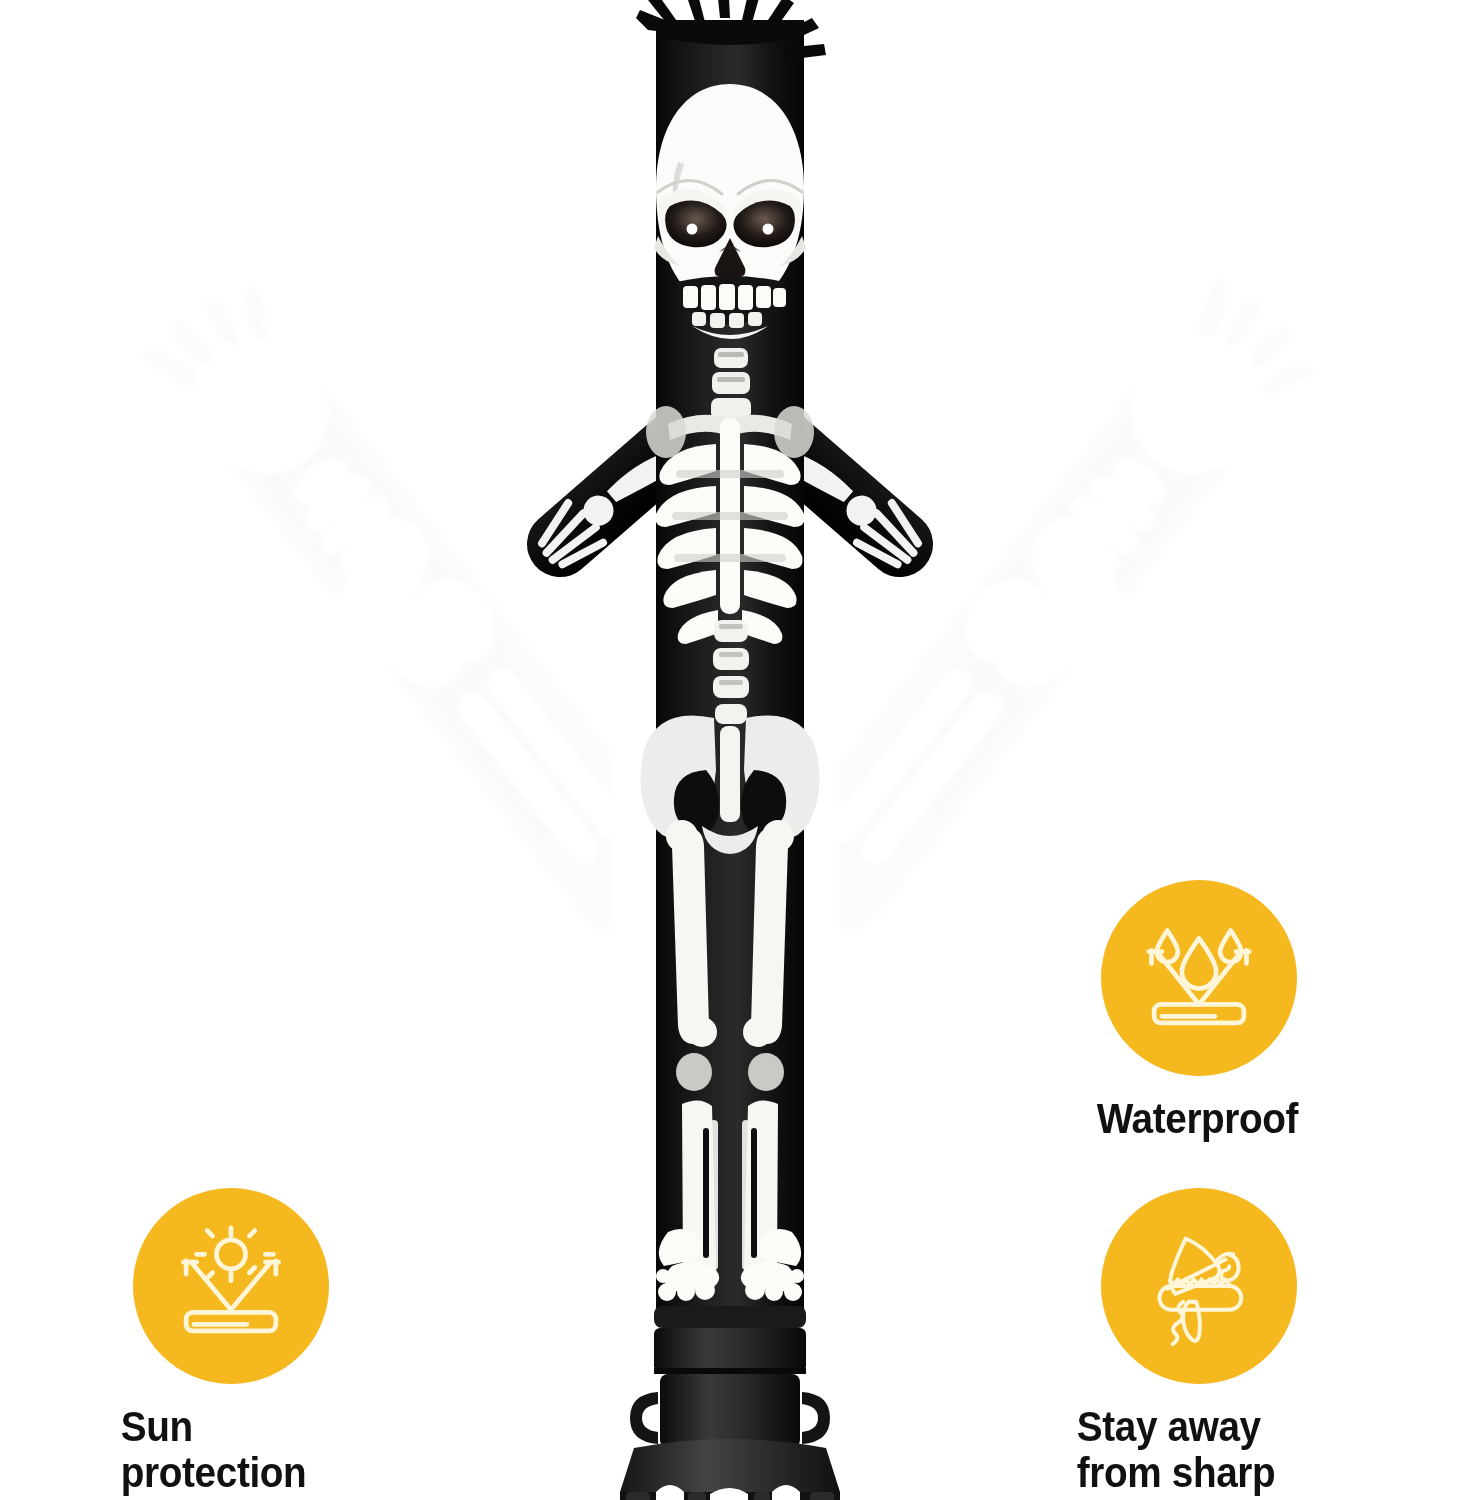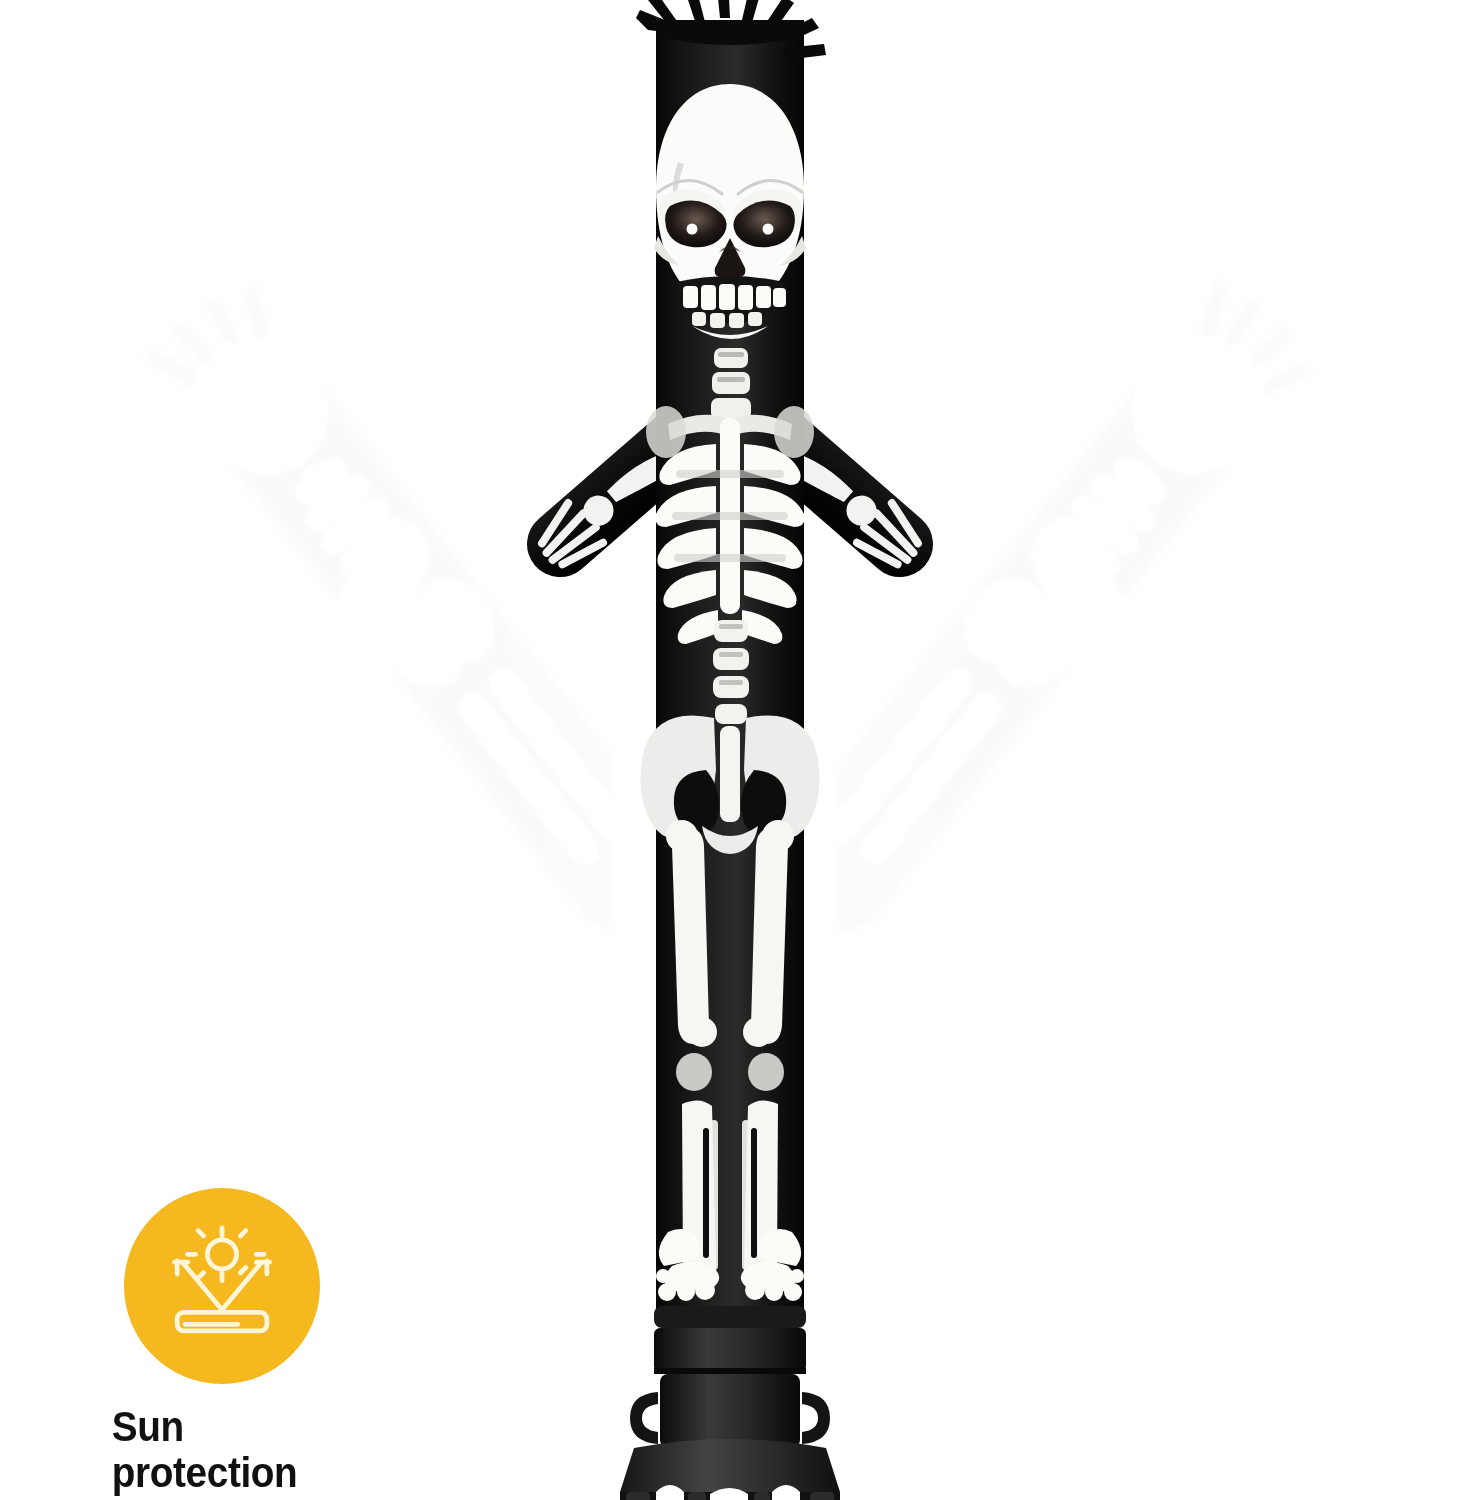--- a/index.html
+++ b/index.html
@@ -42,21 +42,21 @@
     letter-spacing:-.4px;
     font-family:"Liberation Sans","DejaVu Sans",sans-serif;
     transform:scaleX(.90);
   }
   .badge.left  .circle{margin-left:14px;}
   .badge.left  .label{text-align:left;transform-origin:left center;padding-left:2px;}
   .badge.right .circle{margin-left:10px;}
   .badge.right .label{text-align:left;transform-origin:left center;padding-left:2px;}
 
   #badge-serviceable{left:110px;top:880px;}
-  #badge-sunprotection{left:110px;top:1188px;}
+  #badge-sunprotection{left:119px;top:1188px;}
   #badge-waterproof{left:1095px;top:880px;}
   #badge-staysharp{left:1075px;top:1188px;}
 
   #badge-waterproof .circle{margin-left:6px;}
   #badge-staysharp  .circle{margin-left:26px;}
 </style>
 </head>
 <body>
 
 <div class="stage">
@@ -437,15 +437,61 @@
           <path d="M22 79 h40"></path>
         </g>
       </svg>
     </div>
     <div class="label">
       <div>Sun</div>
       <div>protection</div>
     </div>
   </div>
 
-
+  <div class="badge right" id="badge-waterproof" style="--gold:#F5B81E">
+    <div class="circle">
+      <svg viewBox="0 0 100 100" xmlns="http://www.w3.org/2000/svg">
+        <g fill="none" stroke="#FFF6DA" stroke-width="3.6" stroke-linecap="round" stroke-linejoin="round">
+          <path d="M50 20 q13 18 13 25 a13 13 0 0 1 -26 0 q0 -7 13 -25z"></path>
+          <path d="M26 14 q8 12 8 16 a8 8 0 0 1 -16 0 q0 -4 8 -16z"></path>
+          <path d="M74 14 q8 12 8 16 a8 8 0 0 1 -16 0 q0 -4 8 -16z"></path>
+          <path d="M18 30 l32 40"></path>
+          <path d="M12 30 h10 M14 29 v10"></path>
+          <path d="M82 30 l-32 40"></path>
+          <path d="M88 30 h-10 M86 29 v10"></path>
+          <rect x="16" y="70" width="68" height="14" rx="5"></rect>
+          <path d="M22 79 h40"></path>
+        </g>
+      </svg>
+    </div>
+    <div class="label">
+      <div>Waterproof</div>
+    </div>
+  </div>
+
+  <div class="badge right" id="badge-staysharp" style="--gold:#F5B81E">
+    <div class="circle">
+      <svg viewBox="0 0 100 100" xmlns="http://www.w3.org/2000/svg">
+        <g fill="none" stroke="#FFF6DA" stroke-width="3" stroke-linecap="round" stroke-linejoin="round">
+
+          <path d="M40 14 q14 6 24 20 q4 6 -2 10 l-30 12 q-6 -8 -2 -18 q5 -14 10 -24z"></path>
+
+          <path d="M26 52 l44 -22"></path>
+          <path d="M28 46 l3 3 3 -4 3 4 3 -4 3 4 3 -4 3 4 3 -4 3 4 3 -4 3 4 3 -4 3 4 3 -4 3 4"></path>
+
+          <path d="M72 26 q8 2 8 10 q0 8 -8 10 q-4 1 -5 -3 q-1 -4 3 -5 q3 -1 3 -3"></path>
+          <path d="M64 30 q6 -6 12 -4"></path>
+
+          <path d="M38 62 q-6 4 -2 8 q4 4 -2 8 q-6 4 -2 8 q4 4 -2 8"></path>
+
+          <path d="M48 62 q4 14 2 26 q-2 6 -6 2 q-6 -6 -6 -16 q0 -8 4 -12z"></path>
+
+          <rect x="20" y="50" width="62" height="18" rx="9" fill="none"></rect>
+        </g>
+      </svg>
+    </div>
+    <div class="label">
+      <div>Stay away</div>
+      <div>from sharp</div>
+    </div>
+  </div>
 
 </div>
 
 </body></html>

